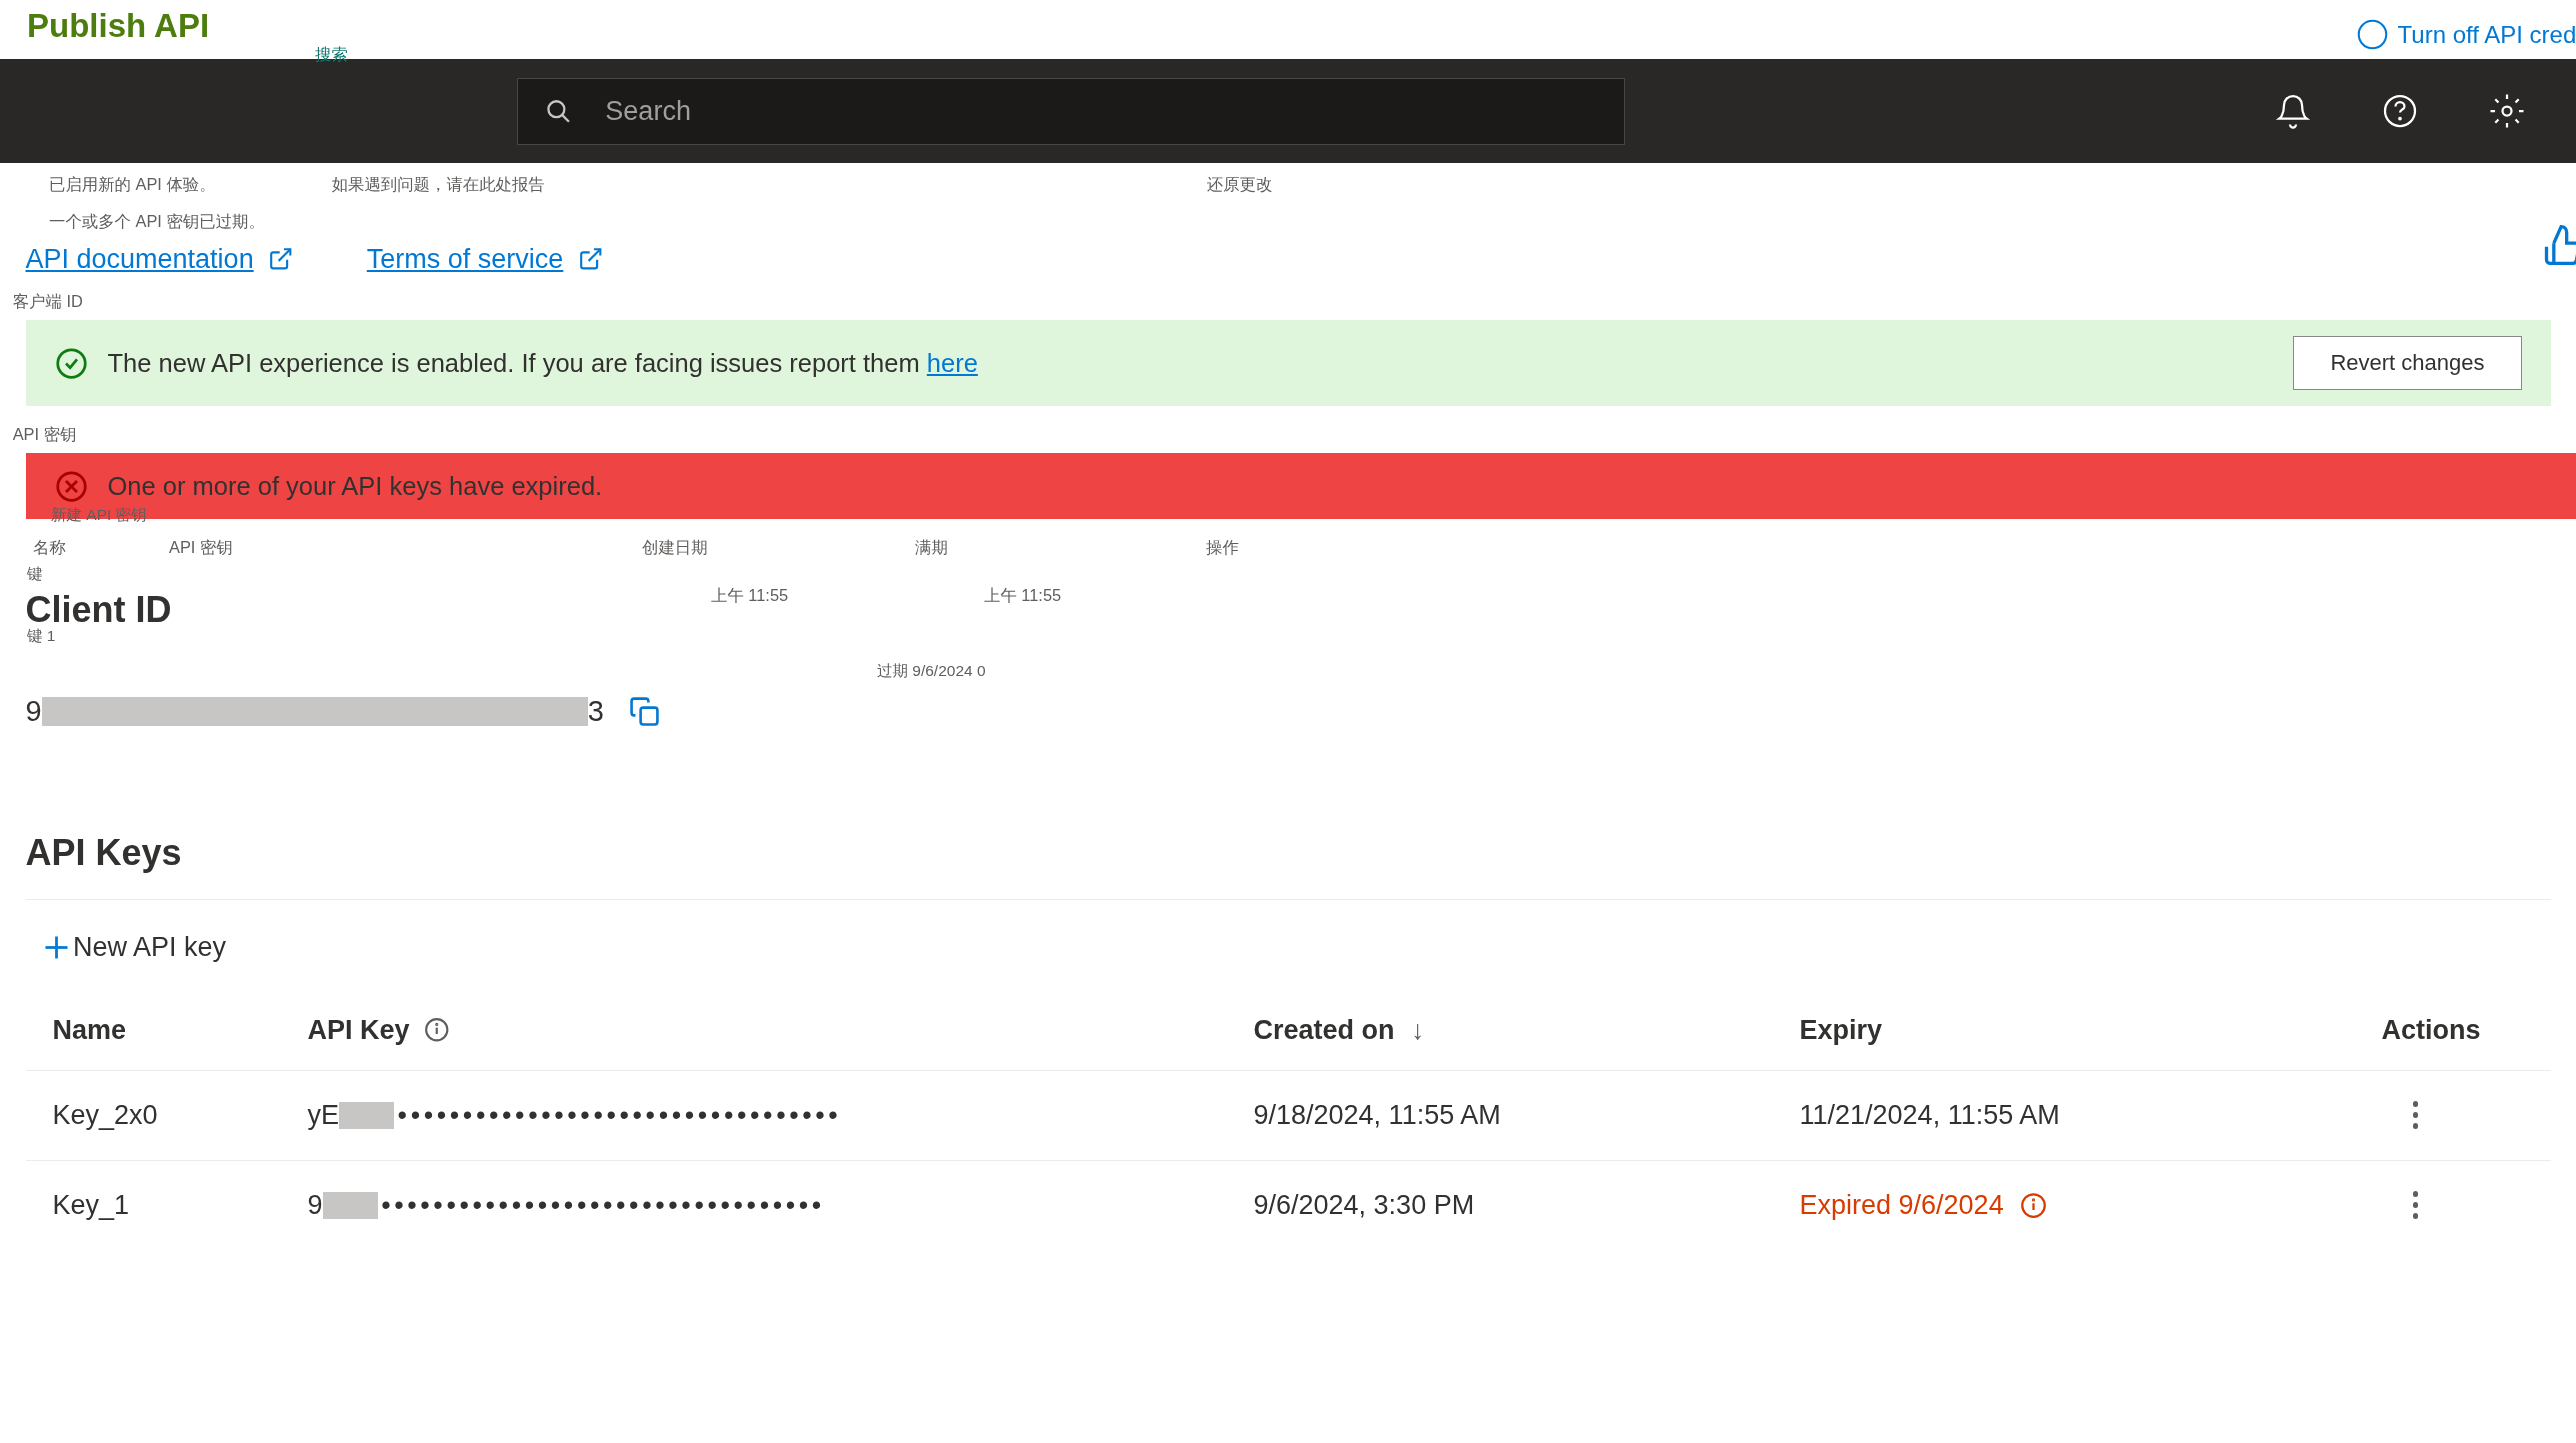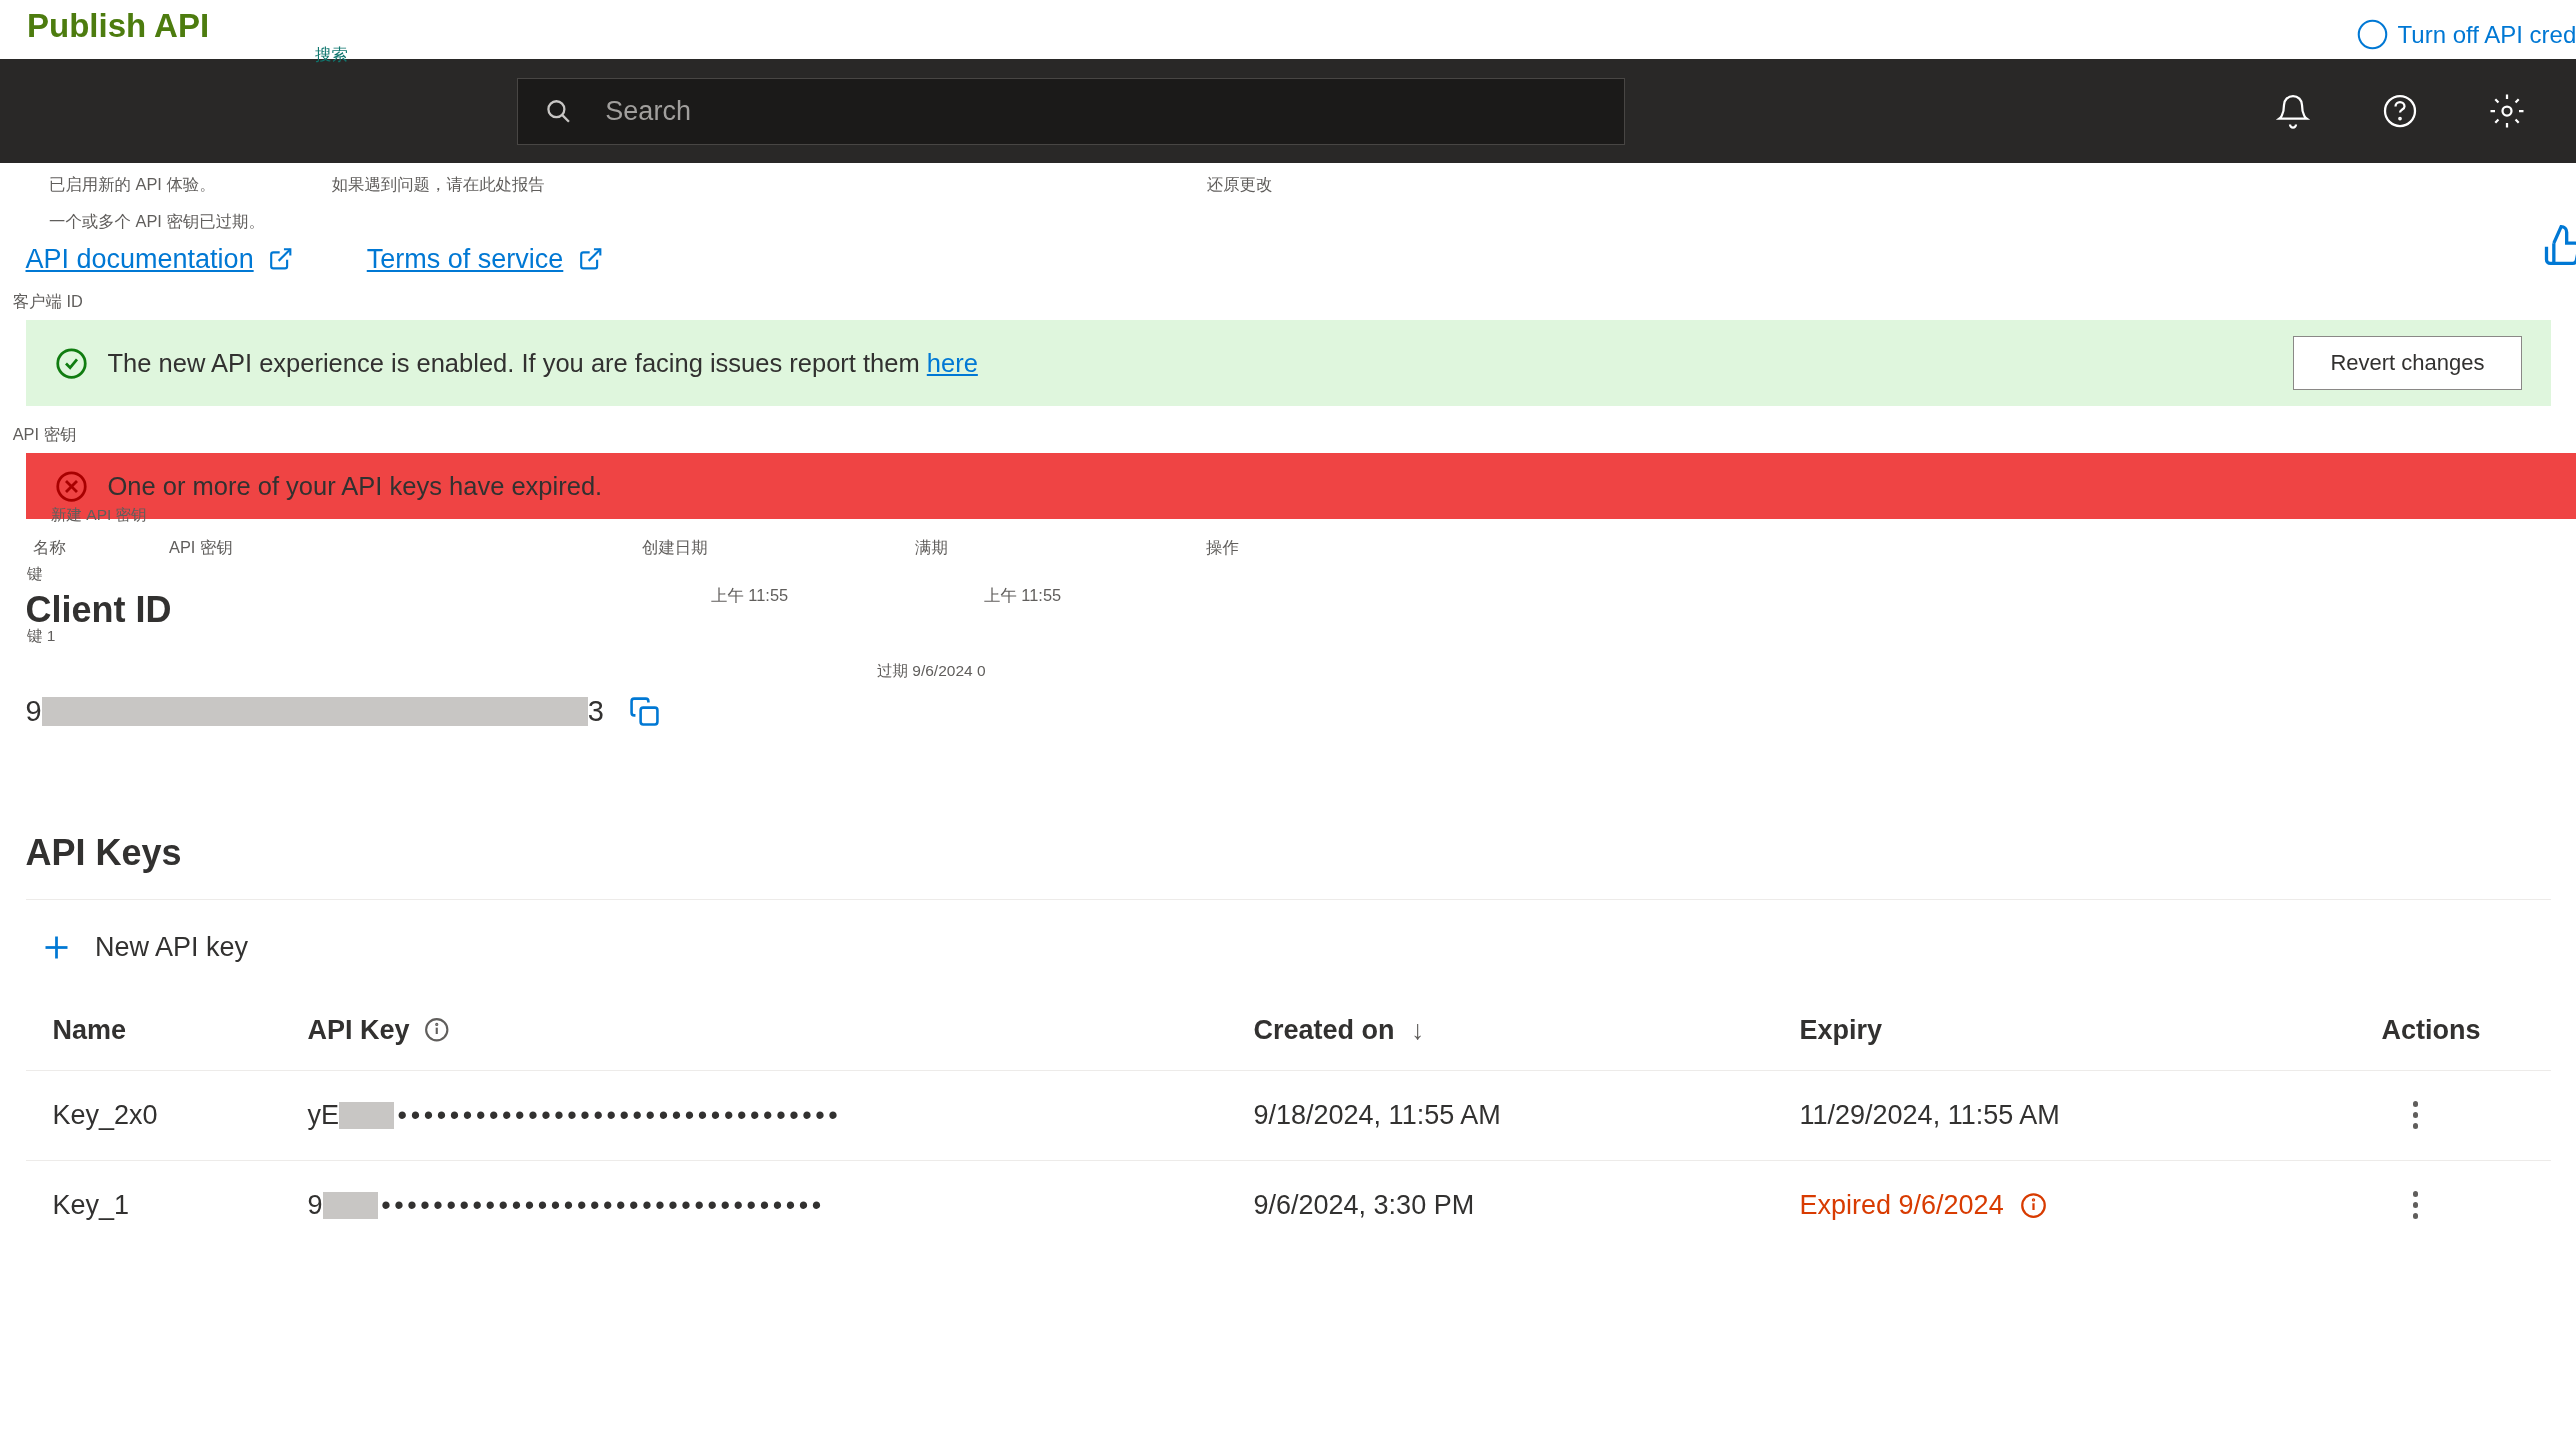--- a/index.html
+++ b/index.html
@@ -241,21 +241,20 @@
       padding: 91px 25.5px 12.7px 25.5px;
     }
     .section-divider {
       border: none;
       border-top: 0.9px solid #edebe9;
       margin: 12.7px 25.5px;
     }
     .new-api-key {
       display: flex;
       align-items: center;
-      gap: 22px;
       padding: 18px 40px;
       cursor: pointer;
     }
     .plus-icon {
       color: #0078d4;
     }
     .new-api-key-label {
       font-size: 27px;
       color: #323130;
     }
@@ -490,21 +489,21 @@
 
   <div class="table-row">
     <div class="td-name">Key_2x0</div>
     <div class="td-apikey">
       <span class="apikey-prefix">yE</span>
       <span class="apikey-mask-block"></span>
       <span class="apikey-dots">••••••••••••••••••••••••••••••••••</span>
     </div>
     <div class="td-created">9/18/2024, 11:55 AM</div>
     <div class="td-expiry">
-      <span>11/29/2024, 11:55 AM</span>
+      <span>11/21/2024, 11:55 AM</span>
     </div>
     <div class="td-actions">
       <div class="kebab">
         <span></span>
           <span></span>
           <span></span>
       </div>
     </div>
   </div>
 

